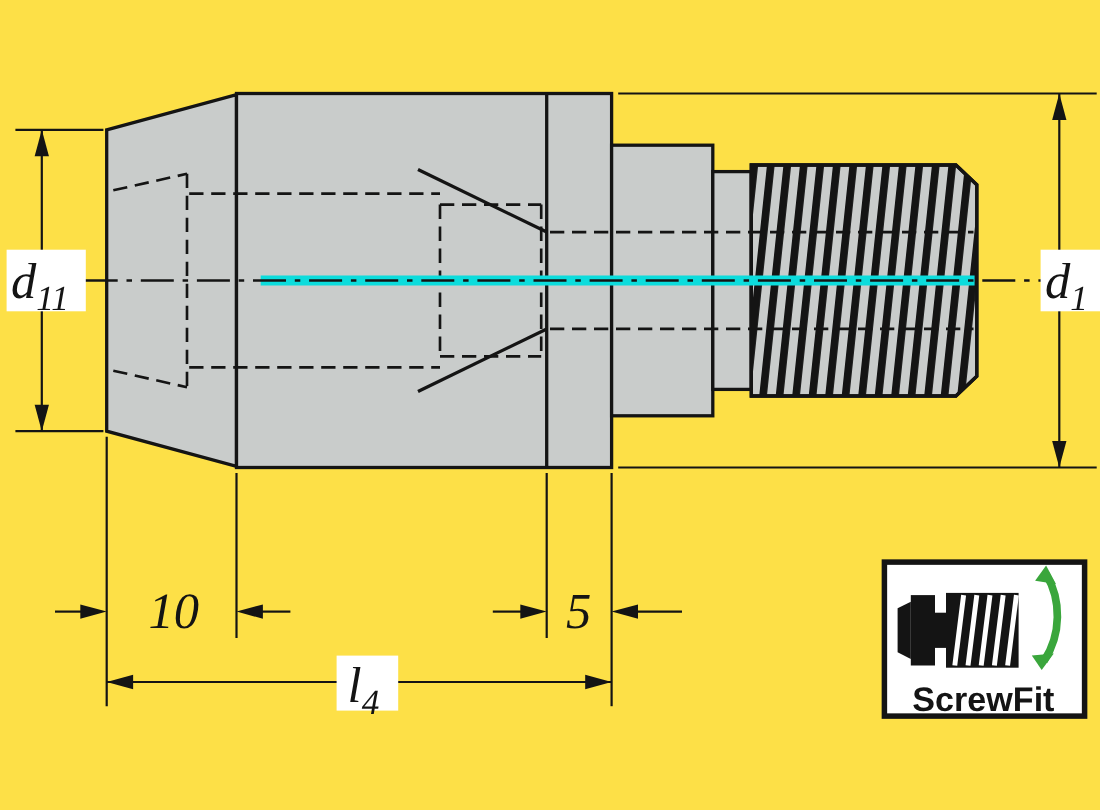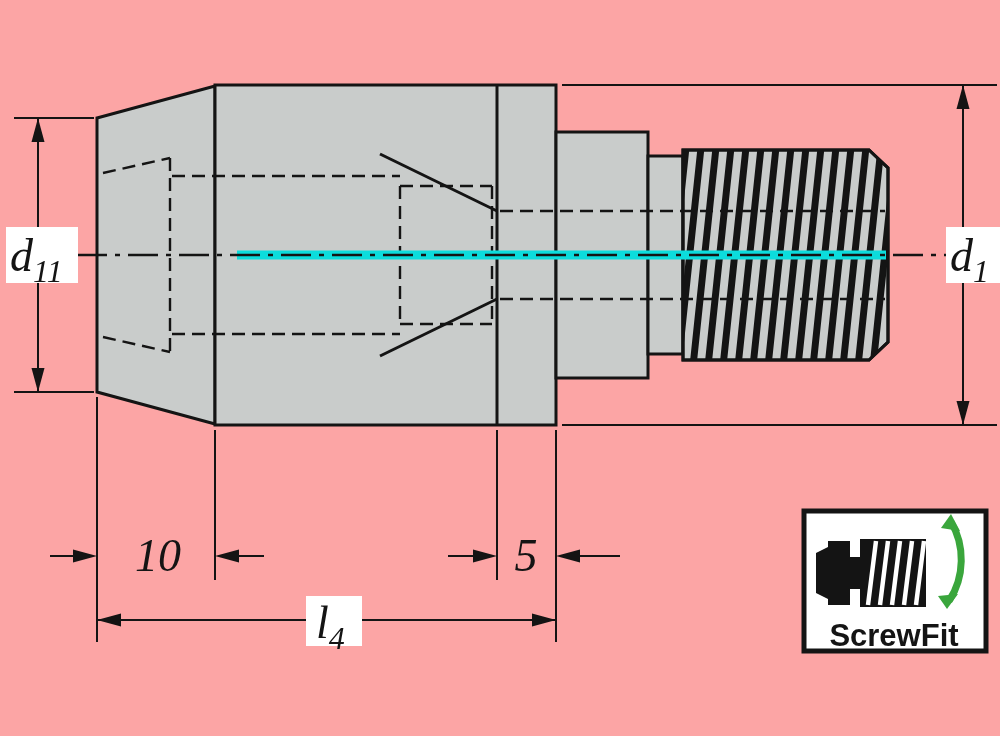--- a/index.html
+++ b/index.html
@@ -1,17 +1,17 @@
 <!DOCTYPE html>
 <html><head>
 <meta charset="utf-8">
 <style>
   html,body{margin:0;padding:0;background:#ffffff;}
   body{width:1000px;height:736px;overflow:hidden;font-family:"Liberation Sans",sans-serif;}
-  #stage{position:relative;width:1000px;height:736px;background:#fca5a5;}
+  #stage{position:relative;width:1000px;height:736px;background:#fde047;}
   svg{display:block;}
   .ol{fill:none;stroke:#141414;stroke-width:3;}
   .fillshape{stroke:#141414;stroke-width:3;}
   .thin{stroke:#141414;stroke-width:2;fill:none;}
   .dash{stroke:#141414;stroke-width:2.4;fill:none;stroke-dasharray:13 7;}
   .cl{stroke:#141414;stroke-width:2.4;fill:none;stroke-dasharray:30 8 5 8;}
   .hl{fill:none;stroke-width:9;}
   .arr{fill:#141414;stroke:none;}
   .mask{fill:#ffffff;stroke:none;}
   .dimtext{font-family:"Liberation Serif",serif;font-style:italic;font-size:46px;fill:#141414;}

